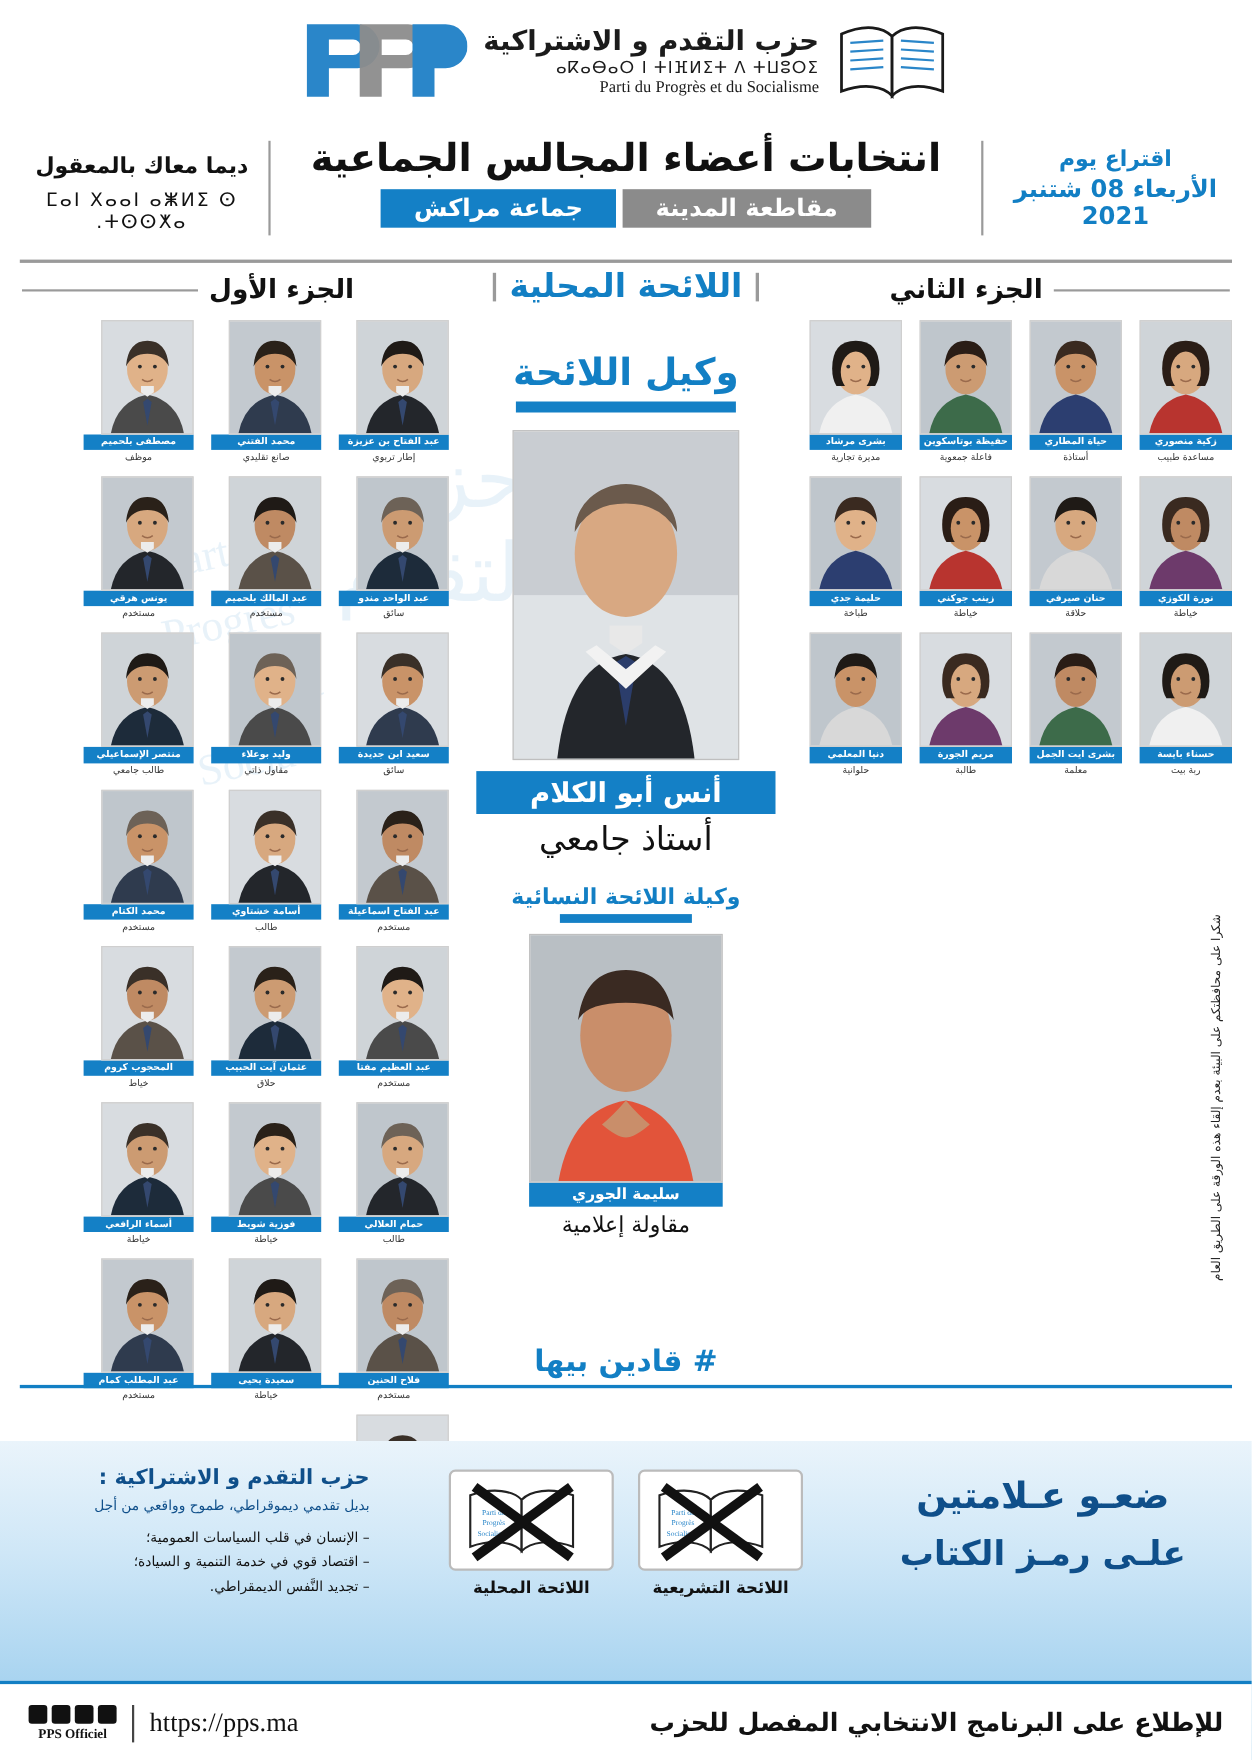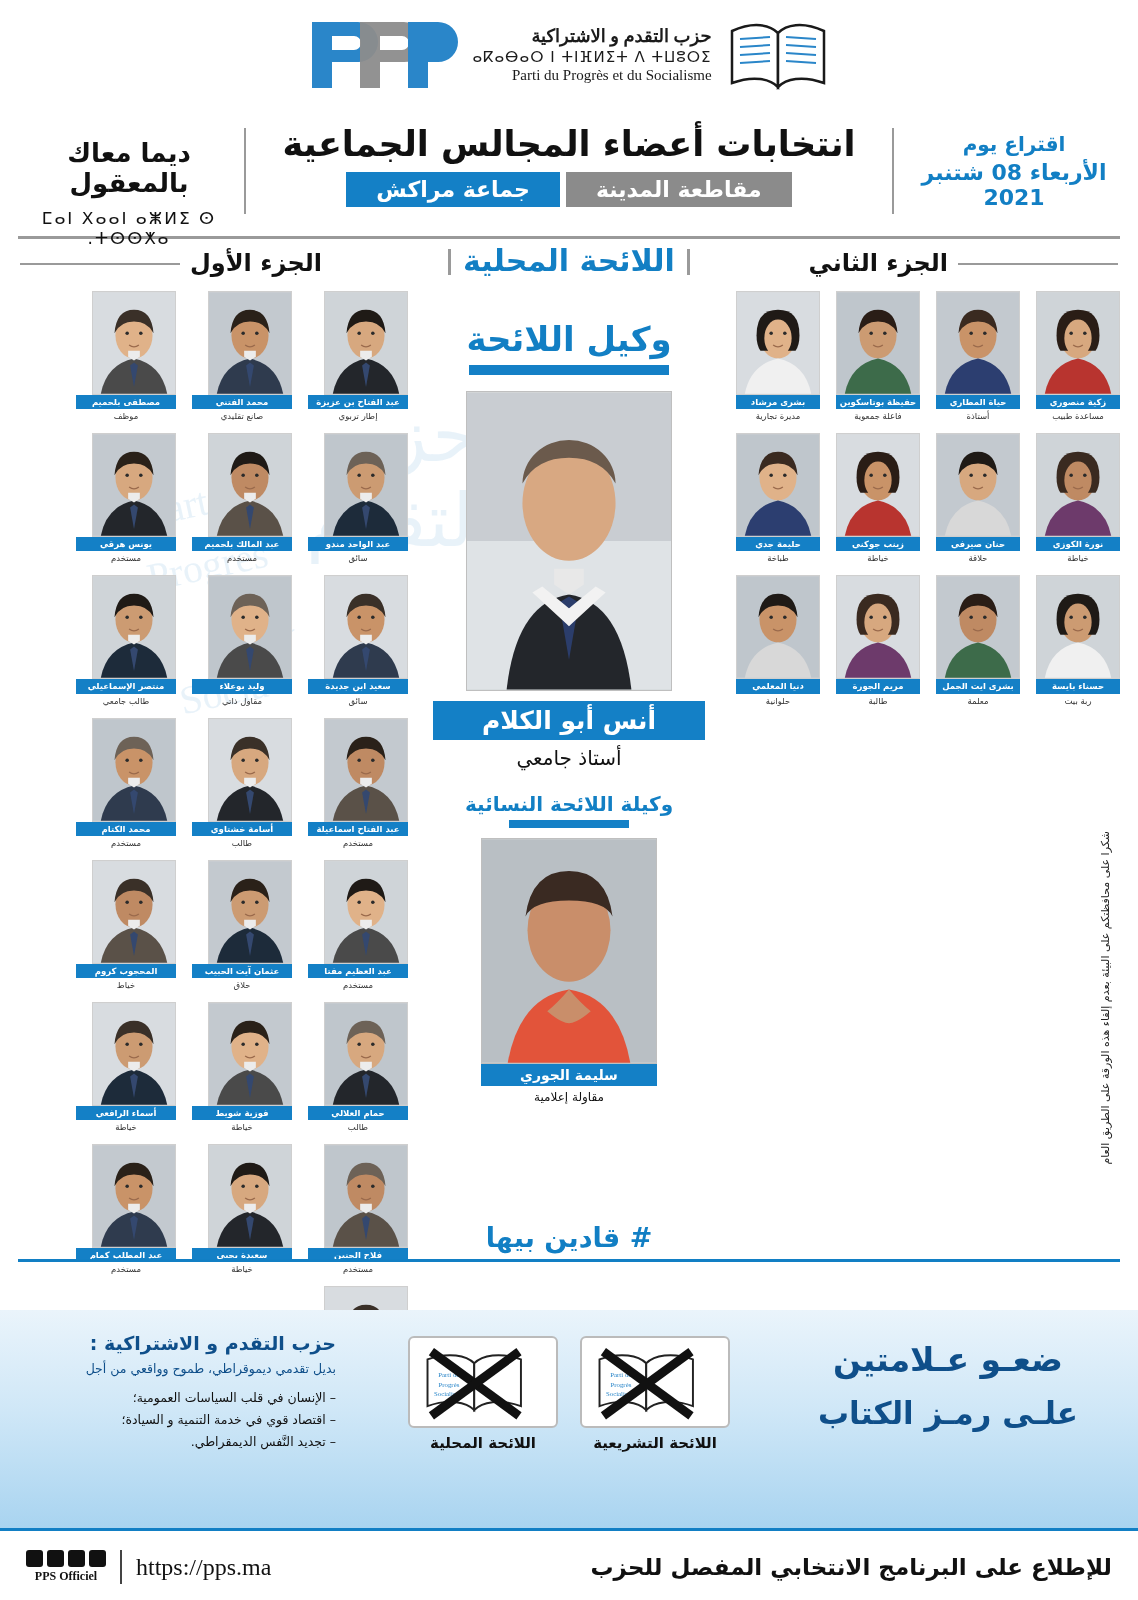--- a/index.html
+++ b/index.html
@@ -13,41 +13,41 @@
     color:#111;
   }
   .page { position:relative; width:1138px; height:1600px; }
 
   
   .header { position:relative; height:118px; }
   .logo-wrap { position:absolute; left:0; right:0; top:16px; display:flex; justify-content:center; align-items:center; gap:14px; }
   .pps-logo { position:relative; width:150px; height:78px; }
   .pps-logo svg { display:block; }
   .logo-text { text-align:right; line-height:1.25; }
-  .logo-text .ar { font-size:18px; font-weight:bold; color:#1b1b1b;font-family:Liberation Serif, serif; }
+  .logo-text .ar { font-size:25px; font-weight:bold; color:#1b1b1b; }
   .logo-text .tif { font-size:15px; color:#1b1b1b; letter-spacing:1px; }
   .logo-text .fr { font-size:15px; color:#1b1b1b; font-family:"Liberation Serif", serif; }
   .book-logo { width:104px; height:76px; }
 
   
   .titlebar { position:relative; height:118px; }
   .tb-left { position:absolute; right:24px; top:14px; text-align:center; width:200px; }
   .tb-left .l1 { font-size:20px; color:#127fc4; font-weight:bold; }
   .tb-left .l2 { font-size:22px; color:#127fc4; font-weight:bold; margin-top:4px;}
   .tb-sep { position:absolute; top:10px; width:2px; height:86px; background:#9a9a9a; }
   .tb-sep.a { right:244px; }
   .tb-sep.b { left:244px; }
   .tb-center { position:absolute; left:250px; right:250px; top:6px; text-align:center; }
   .tb-center h1 { margin:0; font-size:35px; font-weight:bold; color:#111; letter-spacing:0; }
   .tb-pills { display:flex; justify-content:center; gap:6px; margin-top:8px; }
   .pill { color:#fff; font-size:22px; font-weight:bold; padding:5px 30px; }
   .pill.blue { background:#1480c6; }
   .pill.gray { background:#8b8b8b; }
   .tb-right { position:absolute; left:24px; top:20px; width:210px; text-align:center; }
-  .tb-right .slogan { font-size:26px; font-weight:bold; color:#111; }
+  .tb-right .slogan { font-size:20px; font-weight:bold; color:#111; }
   .tb-right .tifinagh { font-size:17px; margin-top:10px; color:#111; letter-spacing:2px; }
 
   .rule { height:3px; background:#9a9a9a; margin:0 18px; }
 
   
   .sect-heads { position:relative; height:52px; }
   .sh { position:absolute; top:10px; font-size:24px; font-weight:bold; color:#111; }
   .sh.part2 { right:190px; }
   .sh.part1 { left:190px; }
   .sh-line { position:absolute; top:24px; height:2px; background:#9a9a9a; }
@@ -79,26 +79,26 @@
   .col.right .grid .cand { width:84px; }
   .col.right .grid { gap:12px 16px; justify-content:flex-start; }
   .col.left .grid { gap:12px 16px; justify-content:flex-start; }
 
   
   .center { position:absolute; left:404px; width:330px; top:0; text-align:center; }
   .wakil-title { font-size:34px; font-weight:bold; color:#127fc4; margin-top:28px; }
   .wakil-underline { width:200px; height:10px; background:#1480c6; margin:6px auto 0; }
   .lead-photo { width:206px; height:300px; margin:16px auto 0; border:1px solid #bfbfbf; background:#ddd; overflow:hidden; position:relative; }
   .lead-name { background:#1480c6; color:#fff; font-size:25px; font-weight:bold; padding:5px 0; width:272px; margin:10px auto 0; }
-  .lead-job { font-size:20px; color:#111; margin-top:6px; }
+  .lead-job { font-size:30px; color:#111; margin-top:6px; }
   .wakila-title { font-size:20px; font-weight:bold; color:#127fc4; margin-top:22px; }
   .wakila-underline { width:120px; height:8px; background:#1480c6; margin:4px auto 0; }
   .lead2-photo { width:176px; height:226px; margin:10px auto 0; border:1px solid #bfbfbf; background:#ddd; overflow:hidden; position:relative; }
   .lead2-name { background:#1480c6; color:#fff; font-size:14px; font-weight:bold; padding:3px 0; width:176px; margin:0 auto; }
-  .lead2-job { font-size:12px; color:#111; margin-top:4px; }
+  .lead2-job { font-size:20px; color:#111; margin-top:4px; }
 
   
   .hash-wrap { position:absolute; left:0; right:0; top:1222px; height:44px; text-align:center; }
   .hash { font-size:27px; font-weight:bold; color:#127fc4; }
   .hash-rule { height:3px; background:#127fc4; margin:6px 18px 0; }
 
   
   .footer { position:absolute; left:0; right:0; top:1310px; height:290px;
     background:linear-gradient(180deg,#eaf4fb 0%, #cfe7f7 35%, #a9d4f0 75%, #8cc6ea 100%); }
   .f-inner { position:relative; height:205px; }

